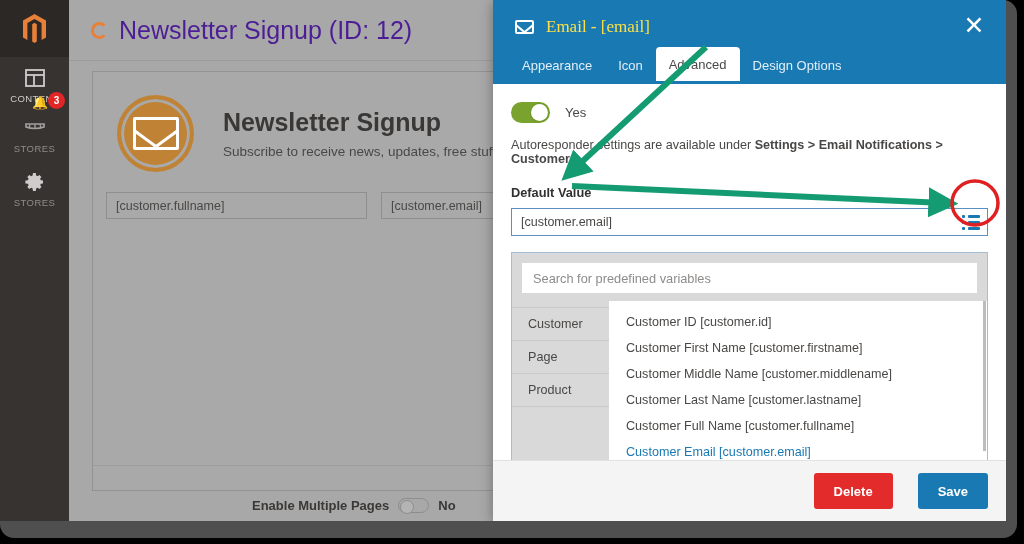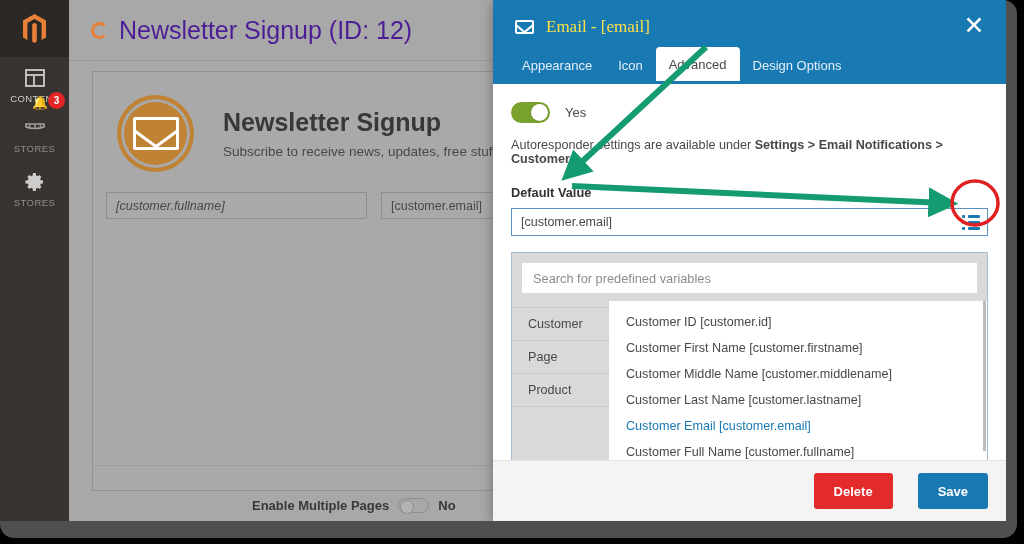--- a/index.html
+++ b/index.html
@@ -164,21 +164,21 @@
   }
   .field-box {
     height: 27px;
     border: 1px solid #8f8f8f;
     background: #a9a9a9;
     font-size: 12.5px;
     color: #4a4846;
     display: flex; align-items: center;
     padding-left: 9px;
   }
-  .field-box.fullname { width: 261px; font-style: italic; }
+  .field-box.fullname { width: 261px; }
   .field-box.email { width: 261px; }
   #fields-underline {
     position: absolute;
     left: 0; right: 0; bottom: 24px;
     height: 1px; background: #9c9c9c;
   }
   #builder-footer {
     position: absolute;
     left: 0; top: 498px;
     width: 937px;
@@ -573,22 +573,22 @@
               <div id="var-categories">
                 <div class="var-cat">Customer</div>
                 <div class="var-cat">Page</div>
                 <div class="var-cat">Product</div>
               </div>
               <div id="var-list">
                 <div class="var-item">Customer ID [customer.id]</div>
                 <div class="var-item">Customer First Name [customer.firstname]</div>
                 <div class="var-item">Customer Middle Name [customer.middlename]</div>
                 <div class="var-item">Customer Last Name [customer.lastname]</div>
+                <div class="var-item">Customer Full Name [customer.fullname]</div>
                 <div class="var-item selected">Customer Email [customer.email]</div>
-                <div class="var-item">Customer Full Name [customer.fullname]</div>
                 <div class="var-item">Customer Date of Birth [customer.dob]</div>
 
               </div>
             </div>
             <div id="var-scrollbar"></div>
           </div>
         </div>
 
         <div id="modal-footer">
           <div class="btn" id="delete-btn">Delete</div>

